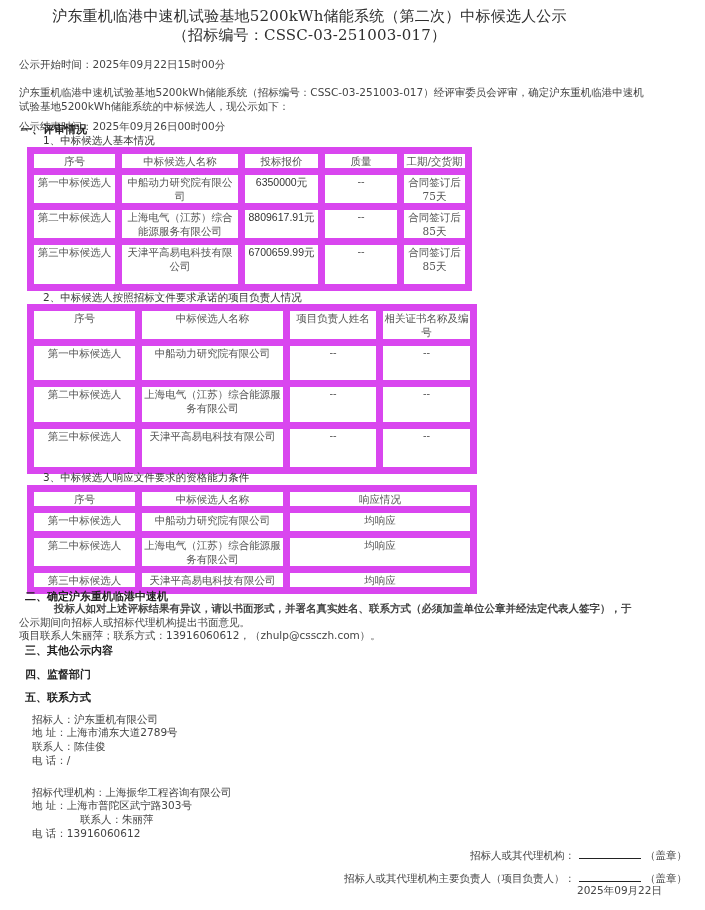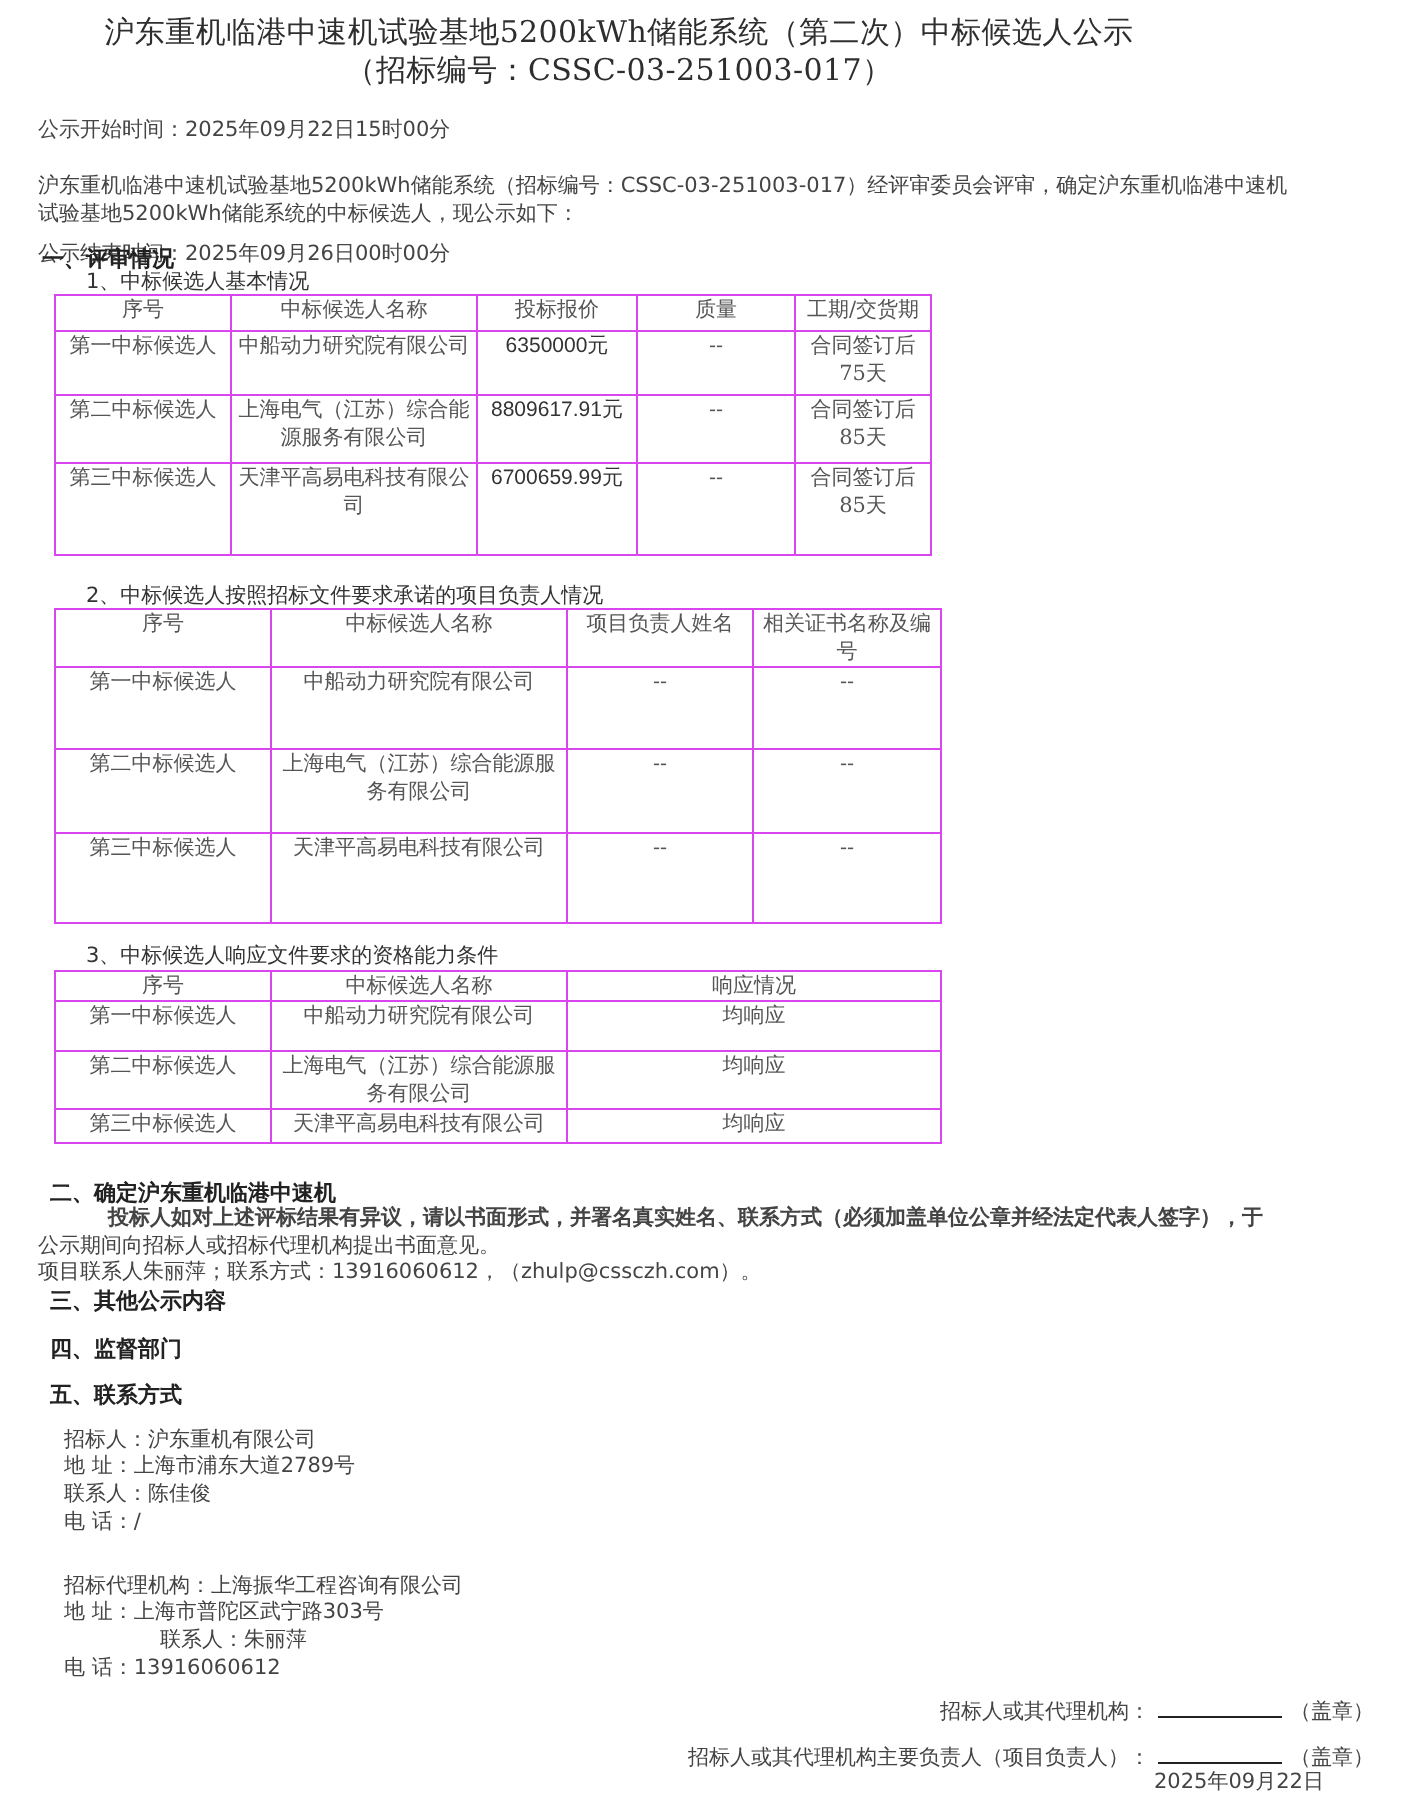--- a/index.html
+++ b/index.html
@@ -17,21 +17,21 @@
   .line { font-size: 10.5px; color: #444; }
   .heading { font-weight: bold; font-size: 11px; color: #222;
     font-family: "DejaVu Serif", "Liberation Serif", serif; }
   .sub { font-size: 10.5px; color: #333; }
   table.grid {
     position: absolute; border-collapse: collapse; table-layout: fixed;
     font-size: 10.5px; color: #555;
     font-family: "DejaVu Serif", "Liberation Serif", serif;
   }
   table.grid td {
-    border: 1px solid #d946ef; text-align: center; vertical-align: top;
+    border: 7px solid #d946ef; text-align: center; vertical-align: top;
     padding: 0 1px; line-height: 14px; overflow: hidden; margin-top: 11px;
   }
   table.grid td.num { font-family: "Liberation Sans", sans-serif; color: #333; }
   .sigline { display: inline-block; width: 62px; border-bottom: 1px solid #222; height: 10px; margin: 0 4px; vertical-align: baseline; }
 </style>
 </head>
 <body>
 
 <div class="title" style="top:7px;">沪东重机临港中速机试验基地5200kWh储能系统（第二次）中标候选人公示</div>
 <div class="title" style="top:26px;">（招标编号：CSSC-03-251003-017）</div>

